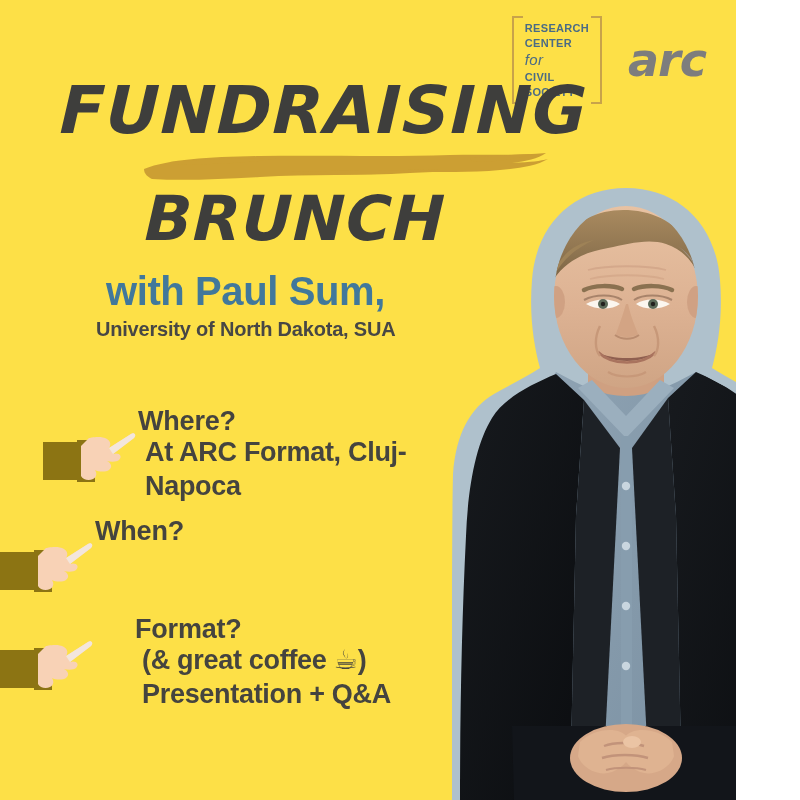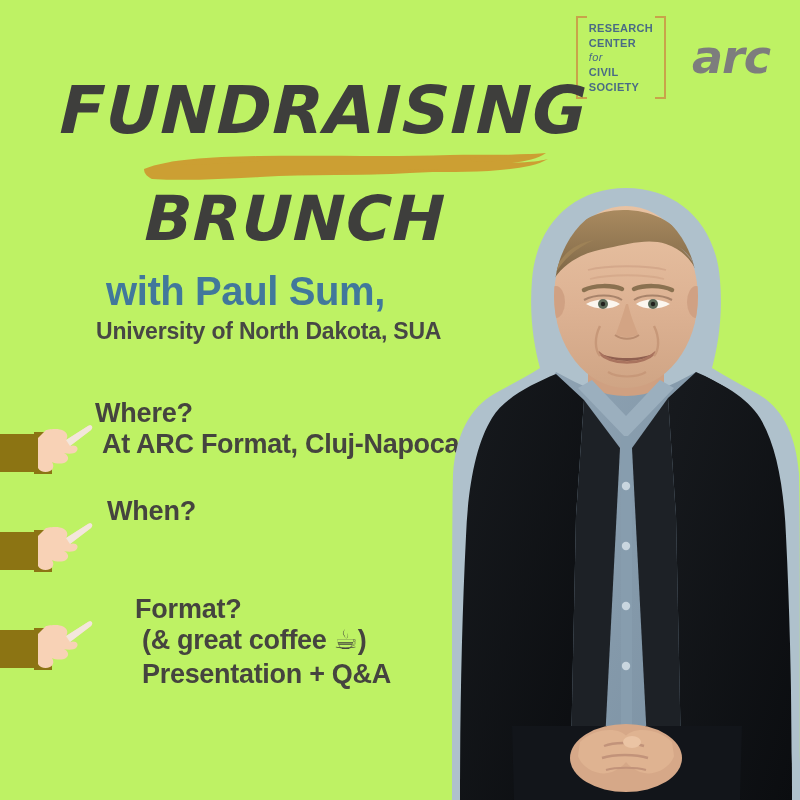--- a/index.html
+++ b/index.html
@@ -3,23 +3,23 @@
 <meta charset="utf-8">
 <title>Fundraising Brunch Poster</title>
 <style>
   html, body {
     margin: 0;
     padding: 0;
     background: #ffffff;
   }
   .poster {
     position: relative;
-    width: 800px;
+    width: 736px;
     height: 800px;
-    background: #bef264;
+    background: #fde047;
     overflow: hidden;
     font-family: "Liberation Sans", "DejaVu Sans", sans-serif;
   }
 
   
   .logo-bar {
     position: absolute;
     top: 16px;
     right: 30px;
     display: flex;
@@ -56,21 +56,21 @@
     font-size: 11px;
     font-weight: bold;
     letter-spacing: 0.3px;
     line-height: 1.33;
     color: #4A6B85;
     white-space: nowrap;
   }
   .rccs-line.for {
     font-weight: normal;
     font-style: italic;
-    font-size: 11px;
+    font-size: 15px;
     color: #4A6B85;
   }
   .arc-logo {
     font-size: 46px;
     font-weight: bold;
     color: #7D7D7D;
     letter-spacing: -1px;
     line-height: 0.9;
     font-family: "DejaVu Sans", sans-serif;
     font-style: italic;
@@ -117,41 +117,41 @@
     margin-top: 20px;
     font-size: 40px;
     font-weight: bold;
     color: #41789B;
     letter-spacing: -0.4px;
     line-height: 1.05;
   }
   .affiliation {
     margin-left: 96px;
     margin-top: 6px;
-    font-size: 23px;
+    font-size: 20px;
     font-weight: bold;
     color: #474745;
     letter-spacing: -0.2px;
   }
 
   
   .info-block {
     position: absolute;
     left: 0;
     top: 398px;
     width: 470px;
   }
   .info-row {
     position: relative;
     display: flex;
     align-items: flex-start;
     min-height: 82px;
   }
-  .info-row.r1 { margin-top: 0px; }
-  .info-row.r2 { margin-top: 12px; gap: 12px; }
+  .info-row.r1 { margin-top: 8px; padding-left: 43px; }
+  .info-row.r2 { margin-top: 12px; }
   .info-row.r3 { margin-top: 12px; gap: 40px; }
 
   .hand {
     flex: 0 0 auto;
     width: 95px;
     height: 80px;
     margin-left: 0px;
     margin-top: 6px;
   }
   .hand svg { display: block; }

